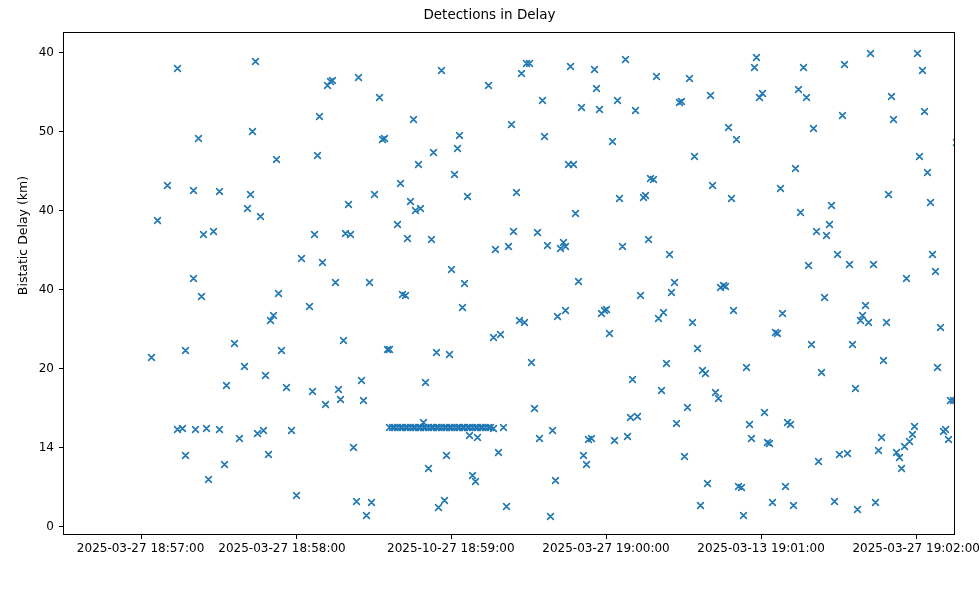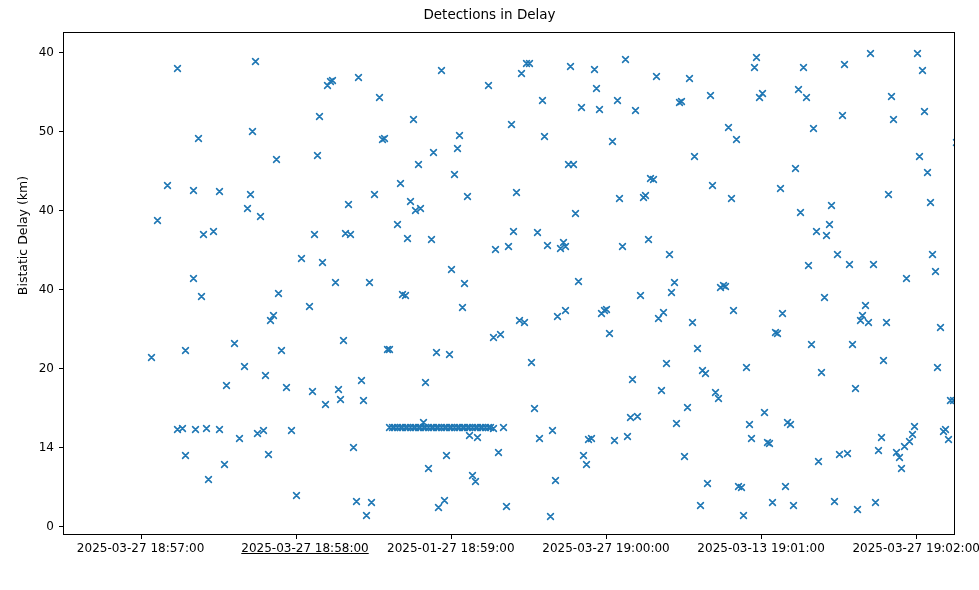--- a/index.html
+++ b/index.html
@@ -1677,23 +1677,23 @@
             <path d="M1.6 1.6 L7.4 7.4 M7.4 1.6 L1.6 7.4" stroke="#1f77b4" stroke-width="1.6" stroke-linecap="round" fill="none"></path>
           </svg>
         </div>
       </div>
   </div>
 
   <div id="ticks-layer">
       <div class="xtick" style="left: 140.6px;"></div>
       <div class="xticklabel" style="left: 140.6px;">2025-03-27 18:57:00</div>
       <div class="xtick" style="left: 295.7px;"></div>
-      <div class="xticklabel" style="left: 305px; text-decoration: underline;">2025-03-27 18:58:00</div>
+      <div class="xticklabel" style="left: 282px;">2025-03-27 18:58:00</div>
       <div class="xtick" style="left: 450.8px;"></div>
-      <div class="xticklabel" style="left: 450.8px;">2025-01-27 18:59:00</div>
+      <div class="xticklabel" style="left: 450.8px;">2025-10-27 18:59:00</div>
       <div class="xtick" style="left: 606px;"></div>
       <div class="xticklabel" style="left: 606px;">2025-03-27 19:00:00</div>
       <div class="xtick" style="left: 761.1px;"></div>
       <div class="xticklabel" style="left: 761.1px;">2025-03-13 19:01:00</div>
       <div class="xtick" style="left: 916.2px;"></div>
       <div class="xticklabel" style="left: 916.2px;">2025-03-27 19:02:00</div>
       <div class="ytick" style="top: 525.5px;"></div>
       <div class="yticklabel" style="top: 525.5px;">0</div>
       <div class="ytick" style="top: 446.6px;"></div>
       <div class="yticklabel" style="top: 446.6px;">14</div>

